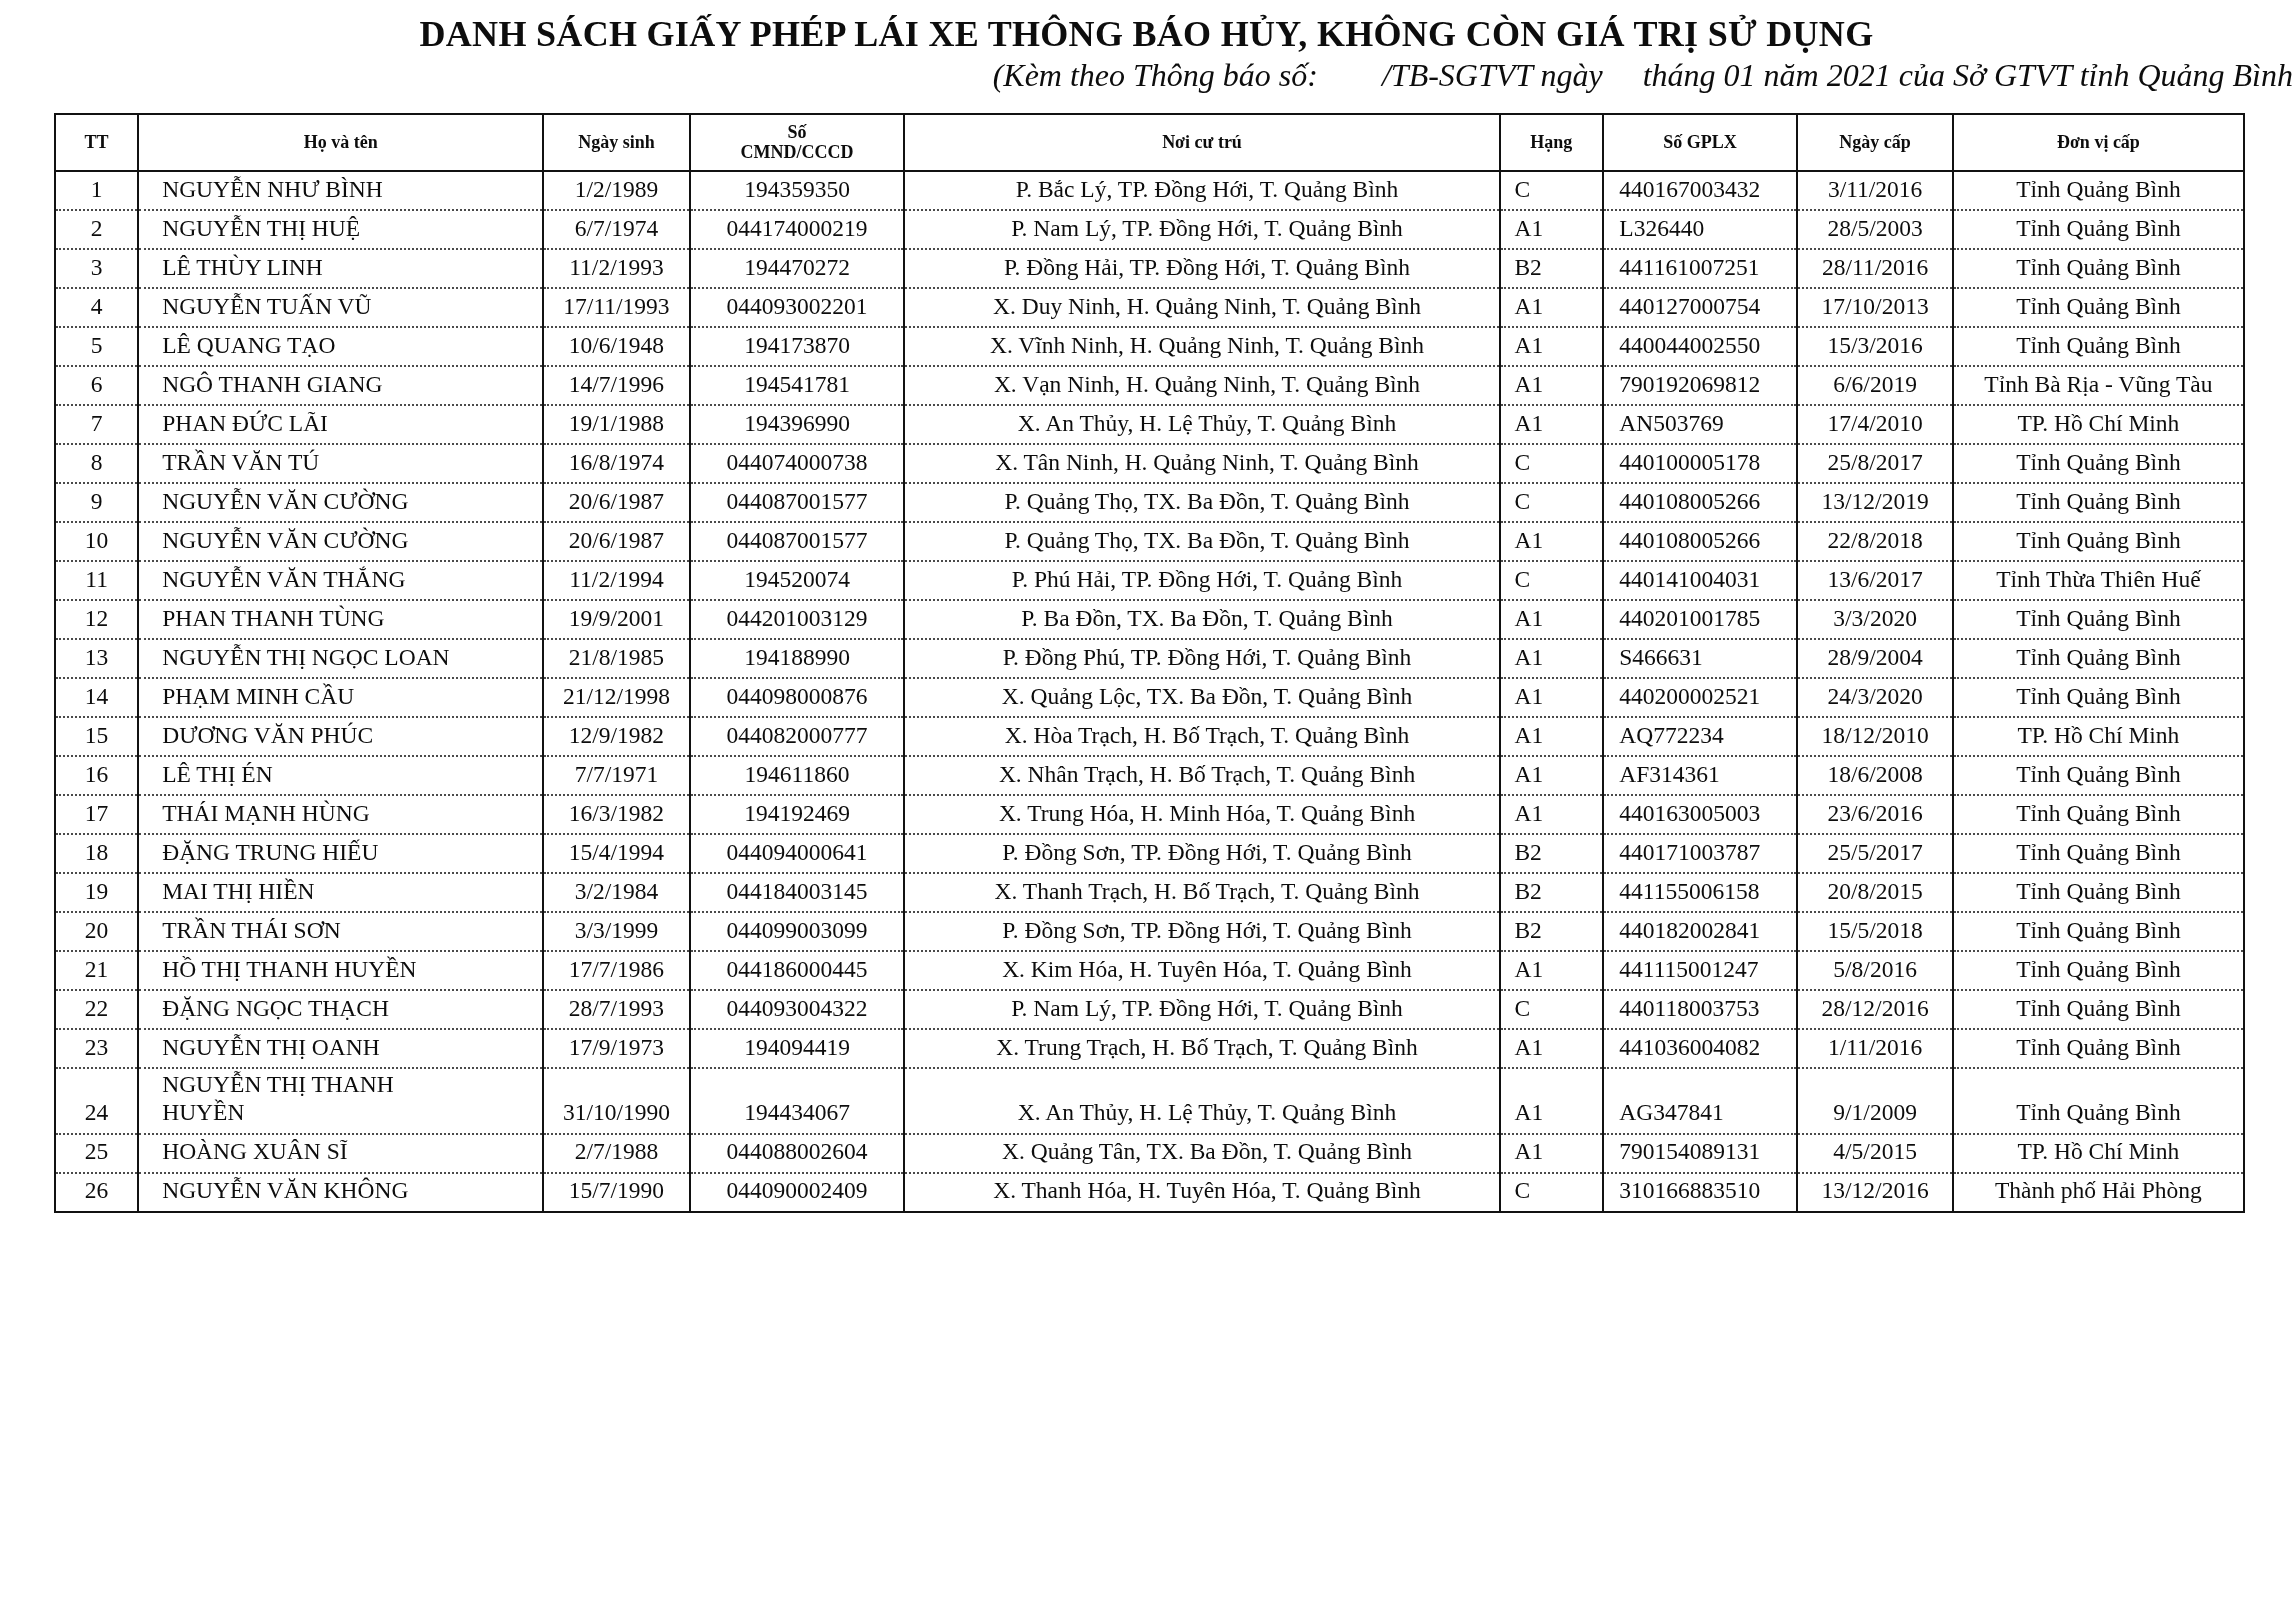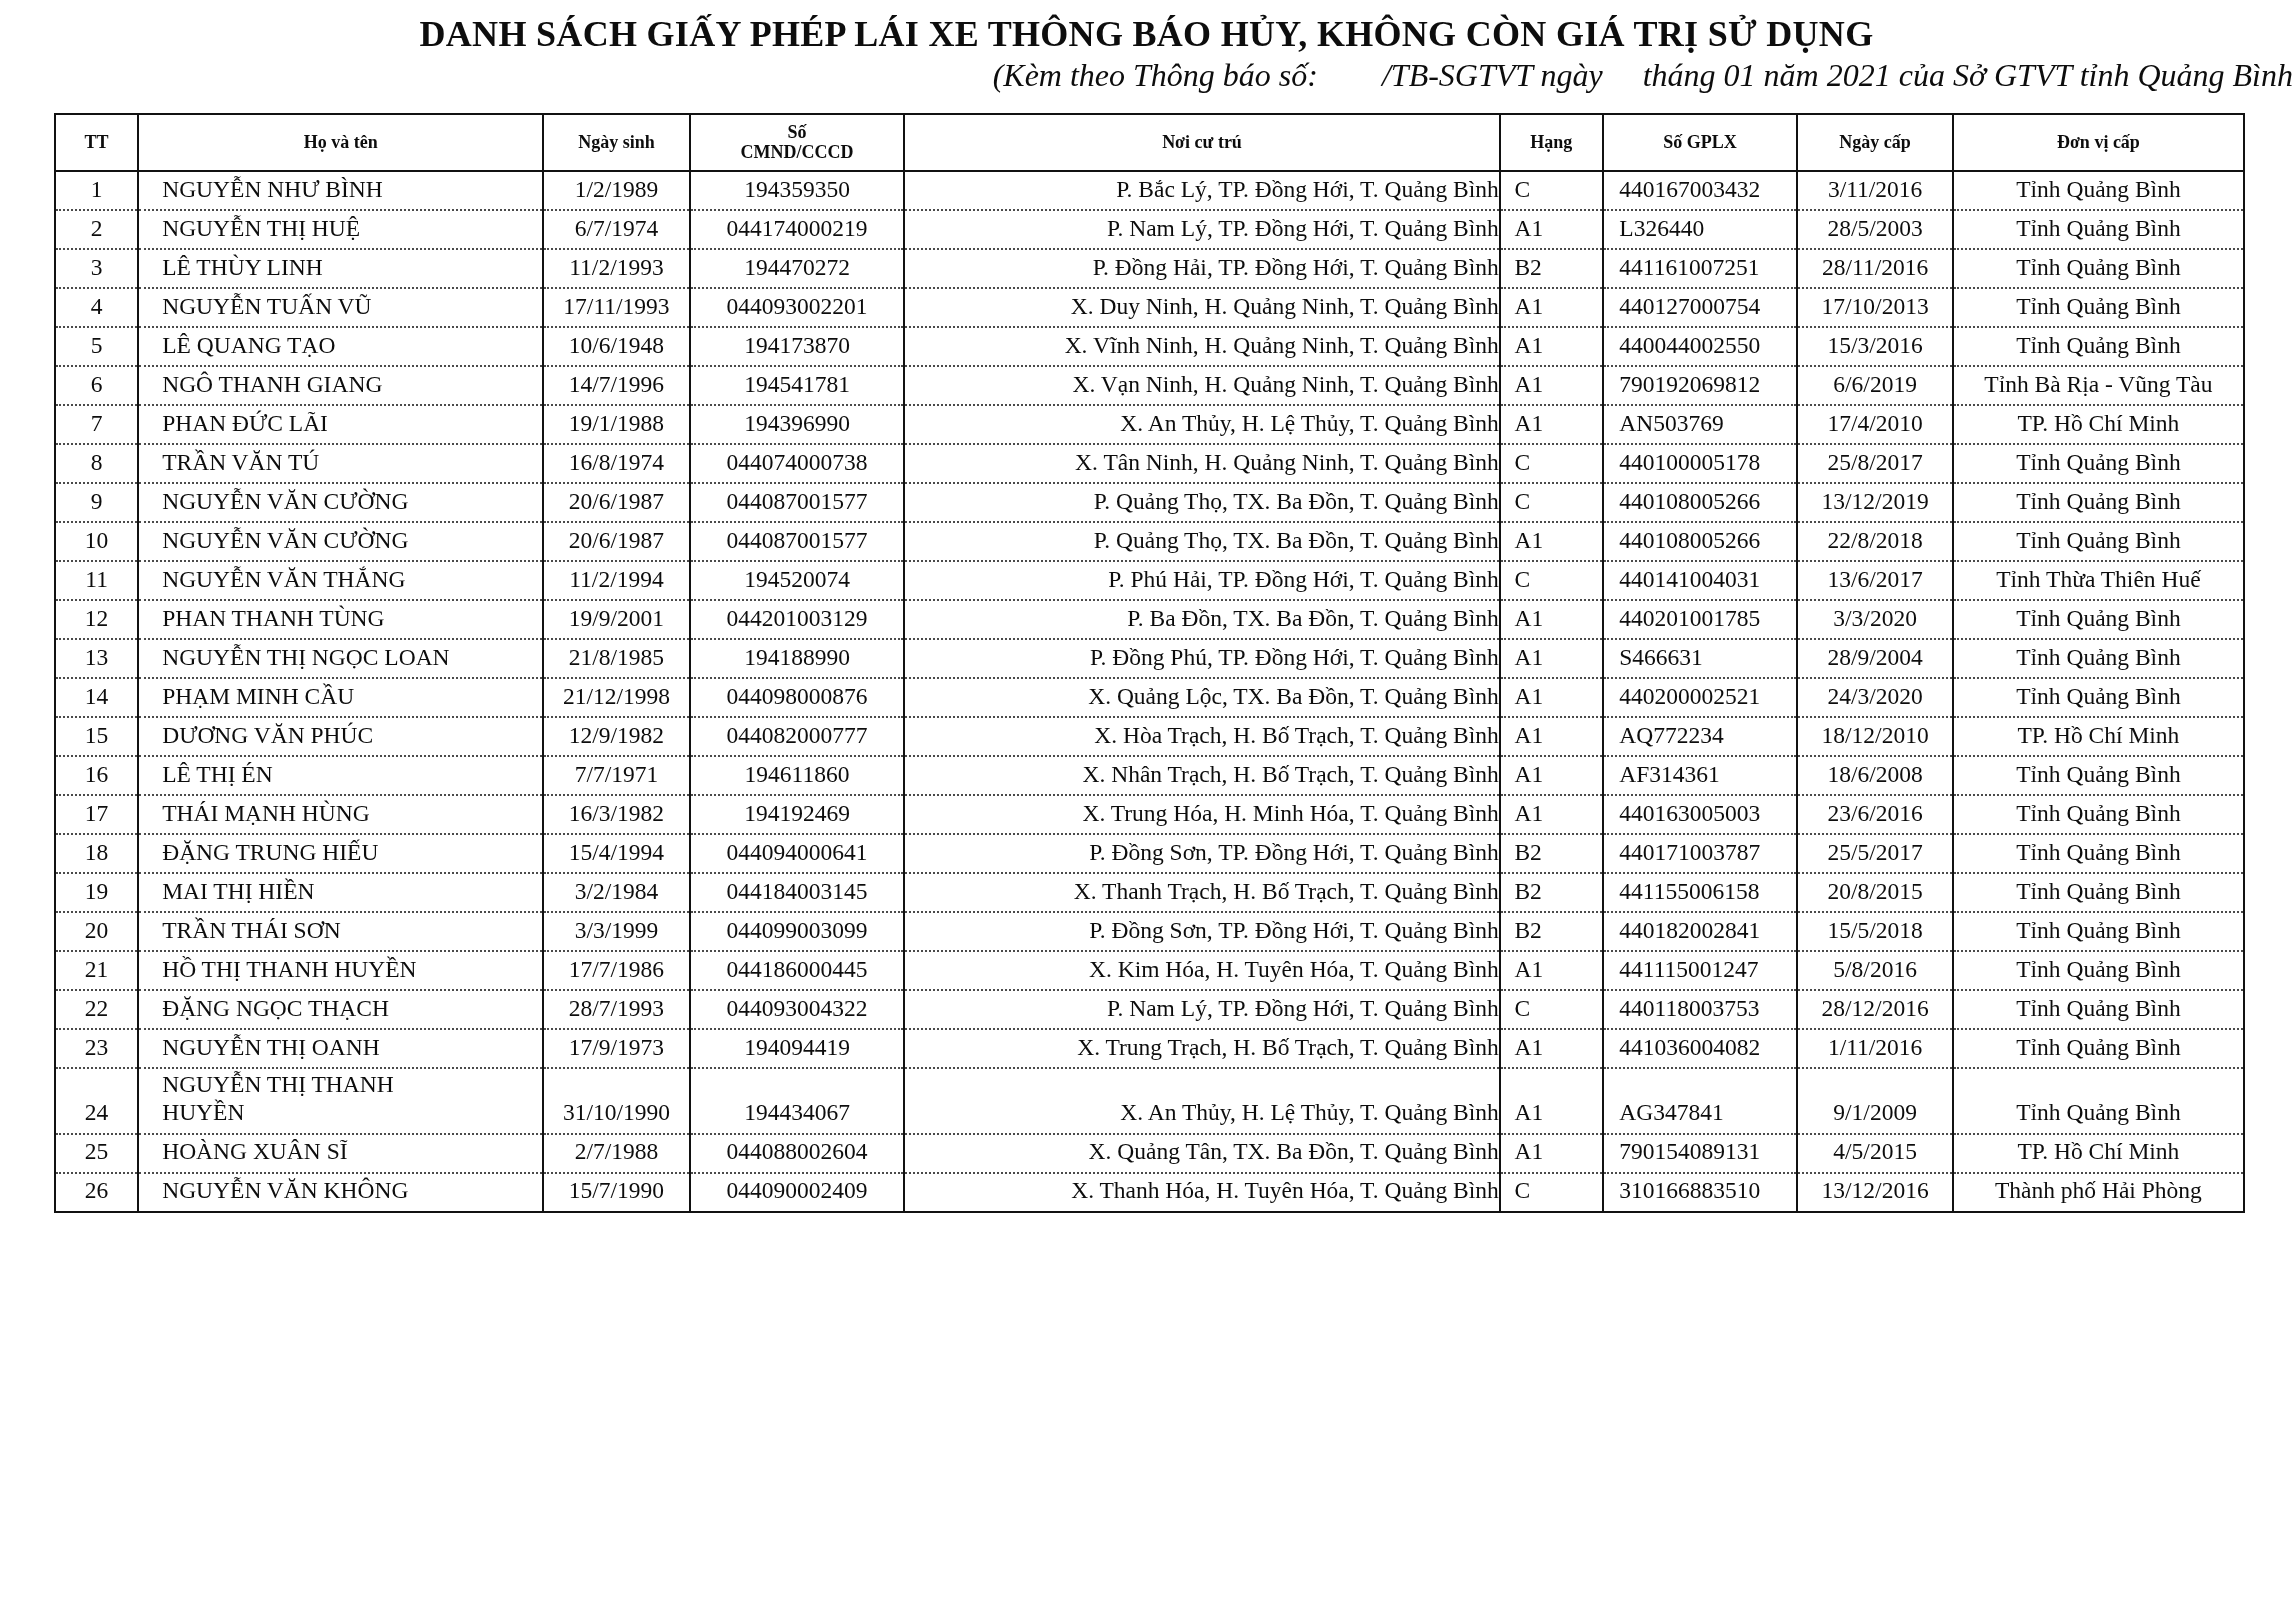--- a/index.html
+++ b/index.html
@@ -69,21 +69,21 @@
     padding: 2px 0 5.9px 0;
   }
   .license-table tbody tr:not(:first-child) td {
     border-top: 2px dotted #4a4a4a;
   }
   
   .license-table tbody td:nth-child(1) { text-align: center; }
   .license-table tbody td:nth-child(2) { text-align: left; padding-left: 23px; }
   .license-table tbody td:nth-child(3) { text-align: center; }
   .license-table tbody td:nth-child(4) { text-align: center; }
-  .license-table tbody td:nth-child(5) { text-align: right; padding-left: 10px; }
+  .license-table tbody td:nth-child(5) { text-align: center; padding-left: 10px; }
   .license-table tbody td:nth-child(6) { text-align: left; padding-left: 13.7px; }
   .license-table tbody td:nth-child(7) { text-align: left; padding-left: 15.7px; }
   .license-table tbody td:nth-child(8) { text-align: center; }
   .license-table tbody td:nth-child(9) { text-align: center; }
 </style>
 </head>
 <body>
 
 <div class="page">
   <h1 class="doc-title">DANH SÁCH GIẤY PHÉP LÁI XE THÔNG BÁO HỦY, KHÔNG CÒN GIÁ TRỊ SỬ DỤNG</h1>

